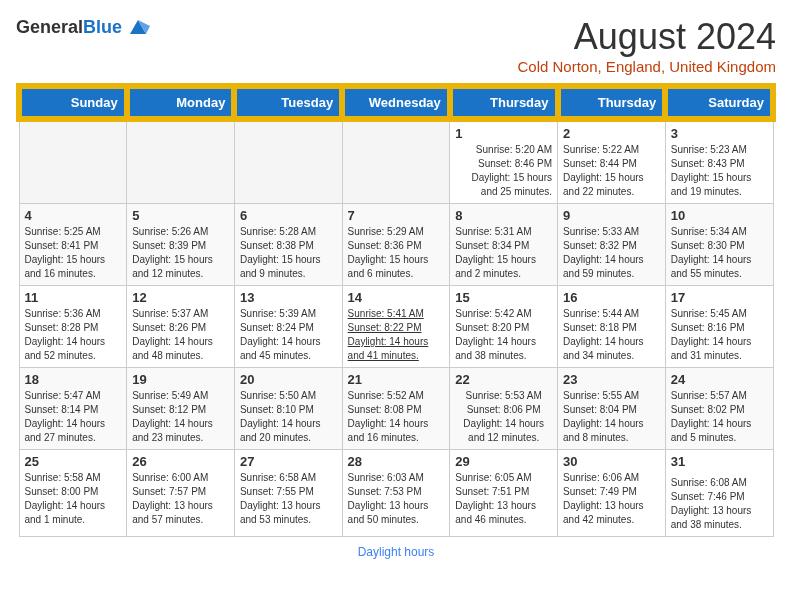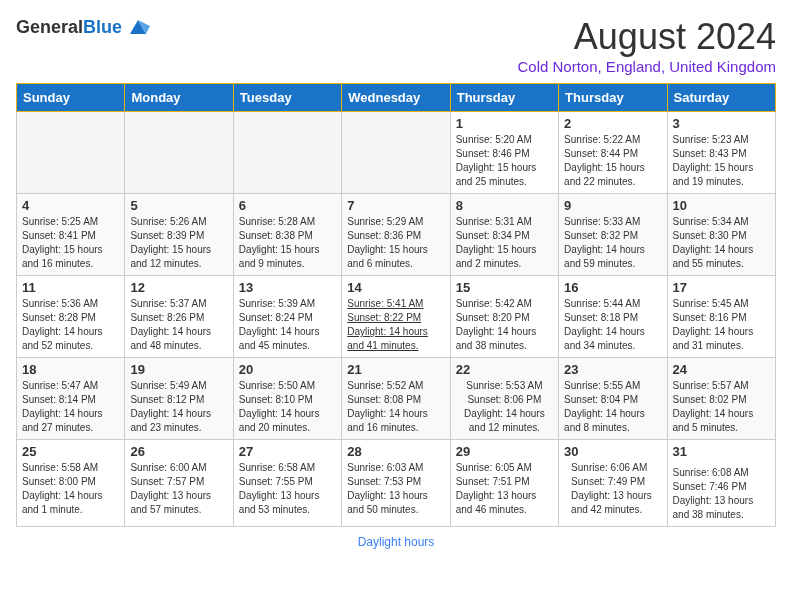--- a/index.html
+++ b/index.html
@@ -44,35 +44,35 @@
       text-align: right;
     }
     .month-year {
       font-size: 36px;
       font-weight: normal;
       color: #333;
       text-align: right;
     }
     .location {
       font-size: 15px;
-      color: #6d28d9;
+      color: #c2410c;
     }
     table {
       width: 100%;
       border-collapse: collapse;
       table-layout: fixed;
     }
     th {
       background-color: #1a73c7;
       color: #fff;
-      text-align: left;
+      text-align: right;
       padding: 6px 6px;
       font-size: 13px;
       font-weight: bold;
-      border: 1px solid #eab308;
+      border: 6px solid #eab308;
     }
     td {
       border: 1px solid #ccc;
       vertical-align: top;
       padding: 4px 5px;
       font-size: 10.5px;
       color: #333;
       height: 80px;
       background: #fff;
     }
@@ -134,21 +134,21 @@
       </tr>
   </thead>
   <tbody id="calendar-body">
   <tr>
         <td class="empty"></td>
         <td class="empty"></td>
         <td class="empty"></td>
         <td class="empty"></td>
         <td>
           <span class="day-number">1</span>
-          <div class="day-info" style="white-space: pre-line;">Sunrise: 5:20 AM
+          <div class="day-info" style="white-space: pre-line; text-align: right;">Sunrise: 5:20 AM
 Sunset: 8:46 PM
 Daylight: 15 hours
 and 25 minutes.</div>
         </td>
         <td>
           <span class="day-number">2</span>
           <div class="day-info" style="white-space: pre-line;">Sunrise: 5:22 AM
 Sunset: 8:44 PM
 Daylight: 15 hours
 and 22 minutes.</div>
@@ -345,21 +345,21 @@
         </td>
         <td>
           <span class="day-number">29</span>
           <div class="day-info" style="white-space: pre-line;">Sunrise: 6:05 AM
 Sunset: 7:51 PM
 Daylight: 13 hours
 and 46 minutes.</div>
         </td>
         <td>
           <span class="day-number">30</span>
-          <div class="day-info" style="white-space: pre-line; margin-left: 7px;">Sunrise: 6:06 AM
+          <div class="day-info" style="white-space: pre-line;">Sunrise: 6:06 AM
 Sunset: 7:49 PM
 Daylight: 13 hours
 and 42 minutes.</div>
         </td>
         <td>
           <span class="day-number">31</span>
           <div class="day-info" style="white-space: pre-line; margin-top: 7px;">Sunrise: 6:08 AM
 Sunset: 7:46 PM
 Daylight: 13 hours
 and 38 minutes.</div>

